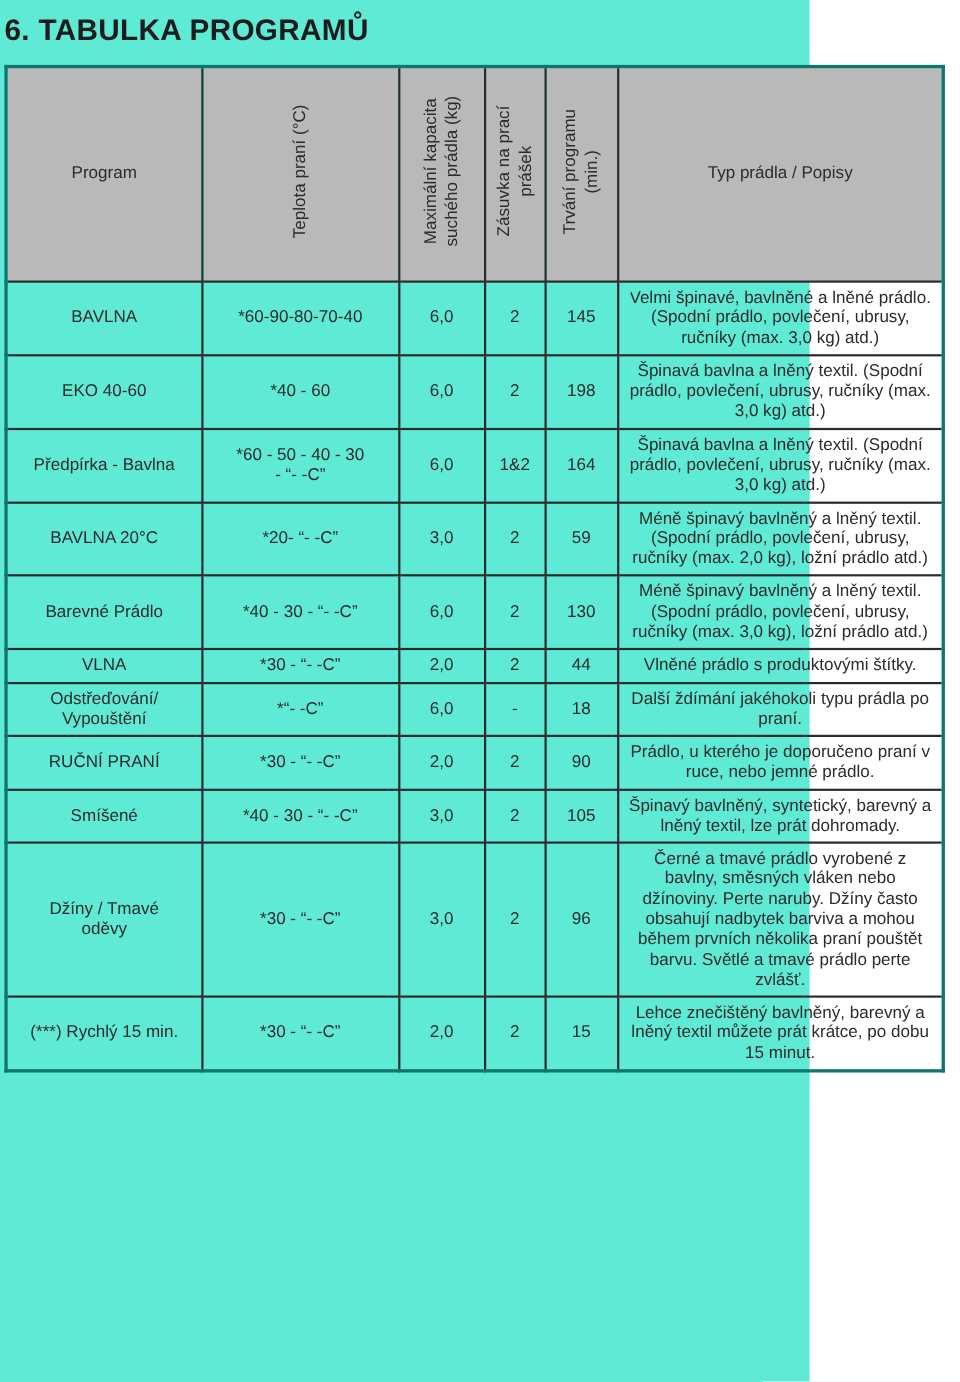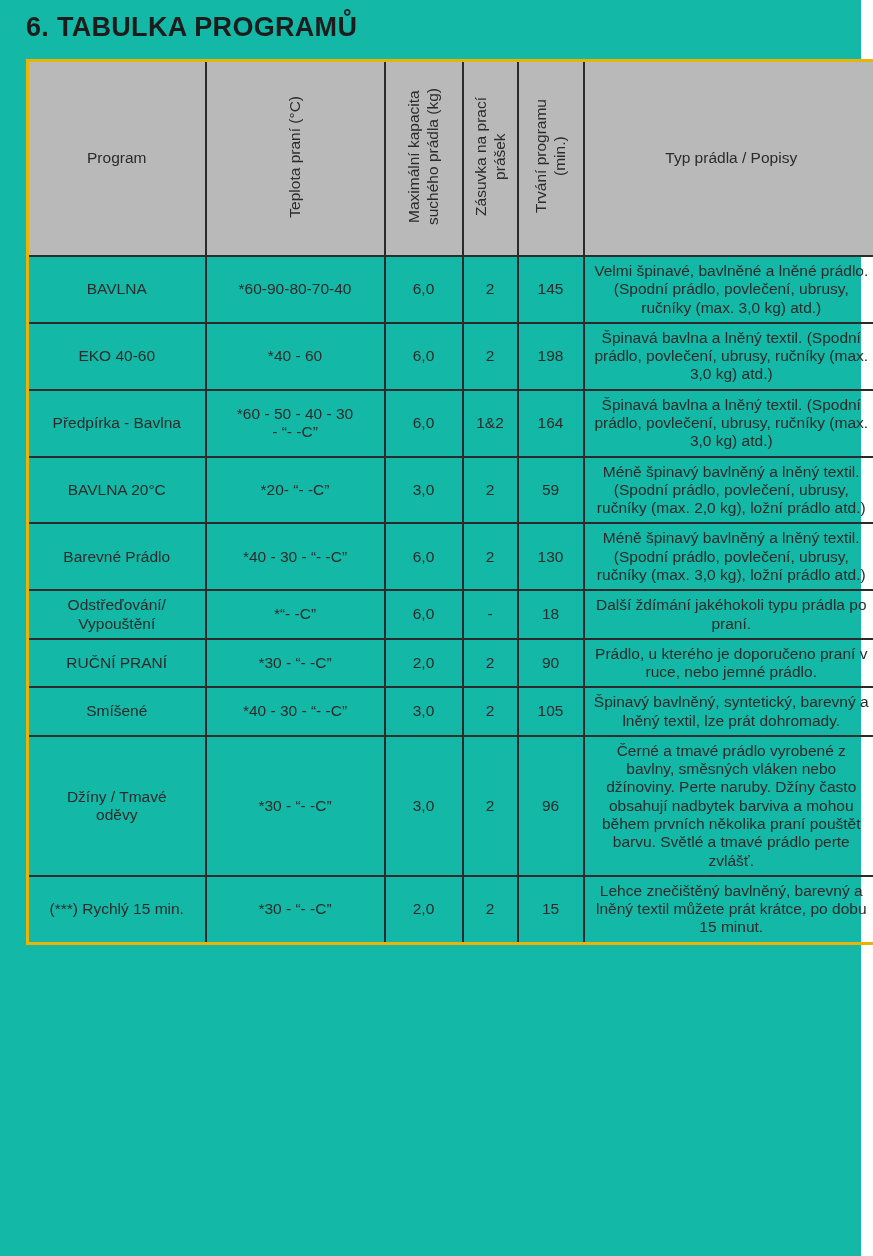--- a/index.html
+++ b/index.html
@@ -3,38 +3,38 @@
 <meta charset="utf-8">
 <style>
   html, body {
     margin: 0;
     padding: 0;
     background: #ffffff;
     font-family: "Liberation Sans", sans-serif;
     color: #2b2b2b;
   }
   .page {
-    width: 861px;
+    width: 736px;
     min-height: 1256px;
     box-sizing: border-box;
-    padding: 8px 10px 10px 26px;
-    background: #14b8a6;
+    padding: 8px 10px 10px 4px;
+    background: #5eead4;
   }
   .page-title {
     font-size: 27px;
     font-weight: bold;
     color: #1c1c1c;
     margin: 4px 0 16px 0;
     letter-spacing: 0.3px;
   }
   table.program-table {
     border-collapse: collapse;
     table-layout: fixed;
     width: 852px;
-    border: 3px solid #eab308;
+    border: 3px solid #0f766e;
   }
   .program-table th,
   .program-table td {
     border: 2px solid #2b2b2b;
     text-align: center;
     vertical-align: middle;
     font-size: 15.5px;
     line-height: 1.18;
     padding: 5px 6px;
     overflow: hidden;
@@ -143,20 +143,28 @@
         </tr>
         <tr>
           <td class="cell-program">Barevné Prádlo</td>
           <td class="cell-temp">*40 - 30 - “- -C”</td>
           <td class="cell-capacity">6,0</td>
           <td class="cell-drawer">2</td>
           <td class="cell-duration">130</td>
           <td class="cell-desc">Méně špinavý bavlněný a lněný textil. (Spodní prádlo, povlečení, ubrusy, ručníky (max. 3,0 kg), ložní prádlo atd.)</td>
         </tr>
         <tr>
+          <td class="cell-program">VLNA</td>
+          <td class="cell-temp">*30 - “- -C”</td>
+          <td class="cell-capacity">2,0</td>
+          <td class="cell-drawer">2</td>
+          <td class="cell-duration">44</td>
+          <td class="cell-desc">Vlněné prádlo s produktovými štítky.</td>
+        </tr>
+        <tr>
           <td class="cell-program">Odstřeďování/
 Vypouštění</td>
           <td class="cell-temp">*“- -C”</td>
           <td class="cell-capacity">6,0</td>
           <td class="cell-drawer">-</td>
           <td class="cell-duration">18</td>
           <td class="cell-desc">Další ždímání jakéhokoli typu prádla po praní.</td>
         </tr>
         <tr>
           <td class="cell-program">RUČNÍ PRANÍ</td>

